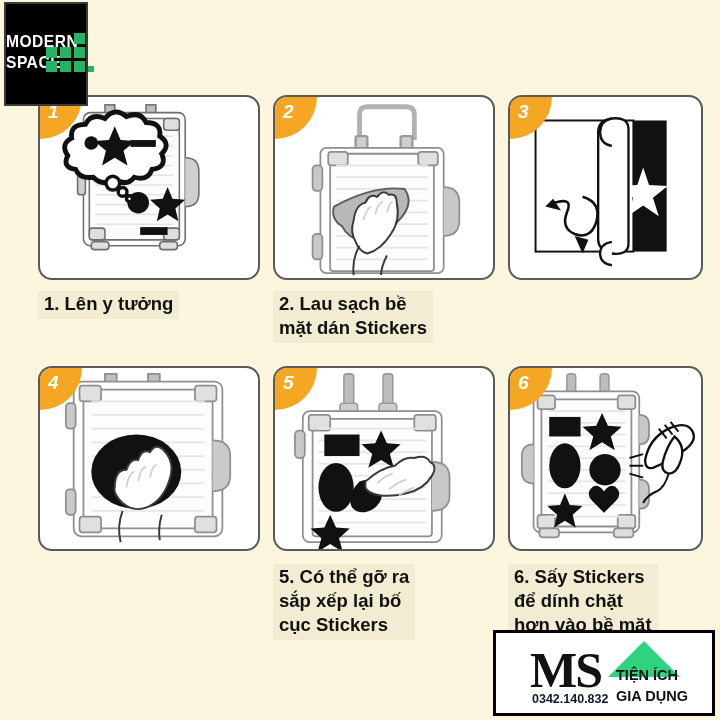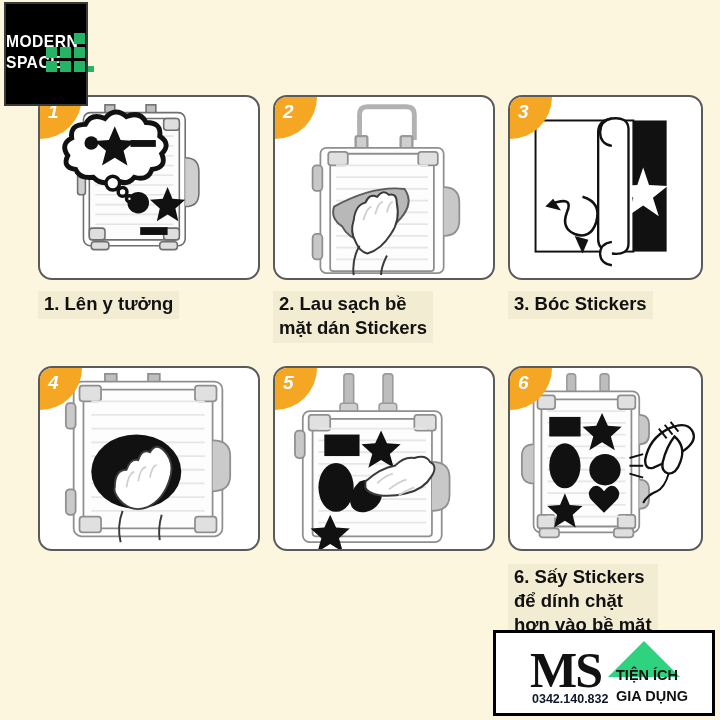--- a/index.html
+++ b/index.html
@@ -302,21 +302,20 @@
         <rect x="26" y="24" width="100" height="134" fill="#ffffff" stroke="#111111" stroke-width="2"></rect>
         <path d="M136 72 l6 18 19 1 -15 12 6 19 -16 -11 -16 11 6 -19 -15 -12 19 -1 z" fill="#ffffff"></path>
         <path d="M104 22 q16 -2 17 10 v118 q0 12 -17 10 q-14 -4 -14 -14 v-110 q0 -12 14 -14 z" fill="#ffffff" stroke="#111111" stroke-width="2.4"></path>
         <path d="M104 22 q-12 2 -12 14 q0 12 12 14" fill="#ffffff" stroke="#111111" stroke-width="2.4"></path>
         <path d="M104 148 q-12 2 -12 12 q0 10 12 12" fill="#ffffff" stroke="#111111" stroke-width="2.4"></path>
         <path d="M74 102 q20 6 14 26 q-6 18 -22 12 q-14 -6 -8 -22 q8 -18 -18 -8" fill="none" stroke="#111111" stroke-width="2.6"></path>
         <path d="M44 104 l-8 8 16 4 z" fill="#111111"></path>
         <path d="M66 142 l14 4 -6 14 z" fill="#111111"></path>
       </svg>
     </div>
-    <div class="caption">3. Bóc Stickers</div>
   </div>
 
   <div class="cell row2" style="margin-top:23px;">
     <div class="panel">
       <div class="badge"></div>
       <div class="badge-num">4</div>
       <svg viewBox="0 0 222 185">
         <g stroke="#8f8f8f" stroke-width="1.8" fill="#ffffff">
           <rect x="66" y="6" width="12" height="10" fill="#bfbfbf"></rect>
           <rect x="110" y="6" width="12" height="10" fill="#bfbfbf"></rect>
@@ -392,20 +391,23 @@
         <path d="M86 116 q16 -6 22 6 q4 14 -8 22 q-14 8 -22 -2 q-6 -12 8 -26 z" fill="#111111"></path>
         <path d="M92 116 q16 -14 30 -16 q10 -10 20 -8 q12 -4 16 4 q8 4 2 14 q-8 14 -26 18
                  q-16 4 -28 2 q-12 -2 -14 -8 q0 -4 0 -6 z" fill="#ffffff" stroke="#3a3a3a" stroke-width="2"></path>
         <g stroke="#cfcfcf" stroke-width="1.8" fill="none">
           <path d="M104 118 q8 -8 16 -10"></path>
             <path d="M116 124 q10 -8 18 -10"></path>
             <path d="M126 130 q10 -6 16 -8"></path>
         </g>
       </svg>
     </div>
+    <div class="caption">5. Có thể gỡ ra
+sắp xếp lại bố
+cục Stickers</div>
   </div>
 
   <div class="cell row2" style="margin-top:23px;">
     <div class="panel">
       <div class="badge"></div>
       <div class="badge-num">6</div>
       <svg viewBox="0 0 195 185">
         <g fill="#bdbdbd" stroke="#9a9a9a" stroke-width="1.6">
           <rect x="58" y="6" width="9" height="20" rx="3"></rect>
           <rect x="92" y="6" width="9" height="20" rx="3"></rect>

